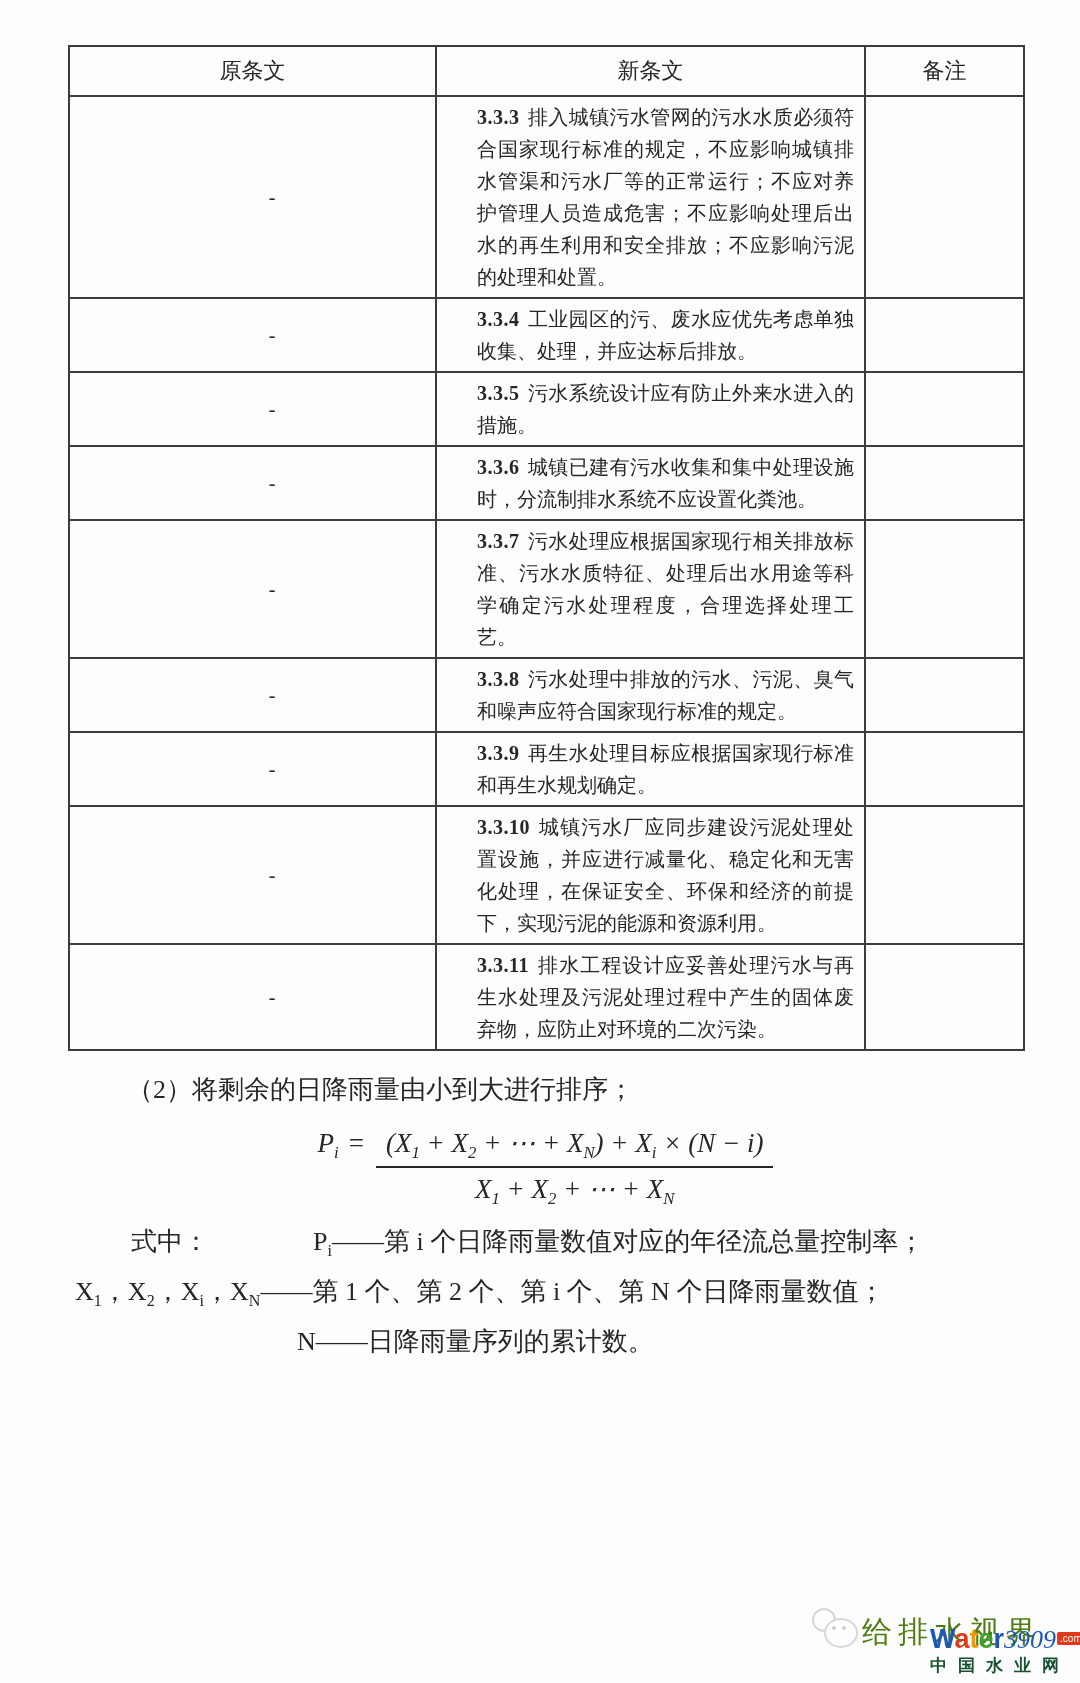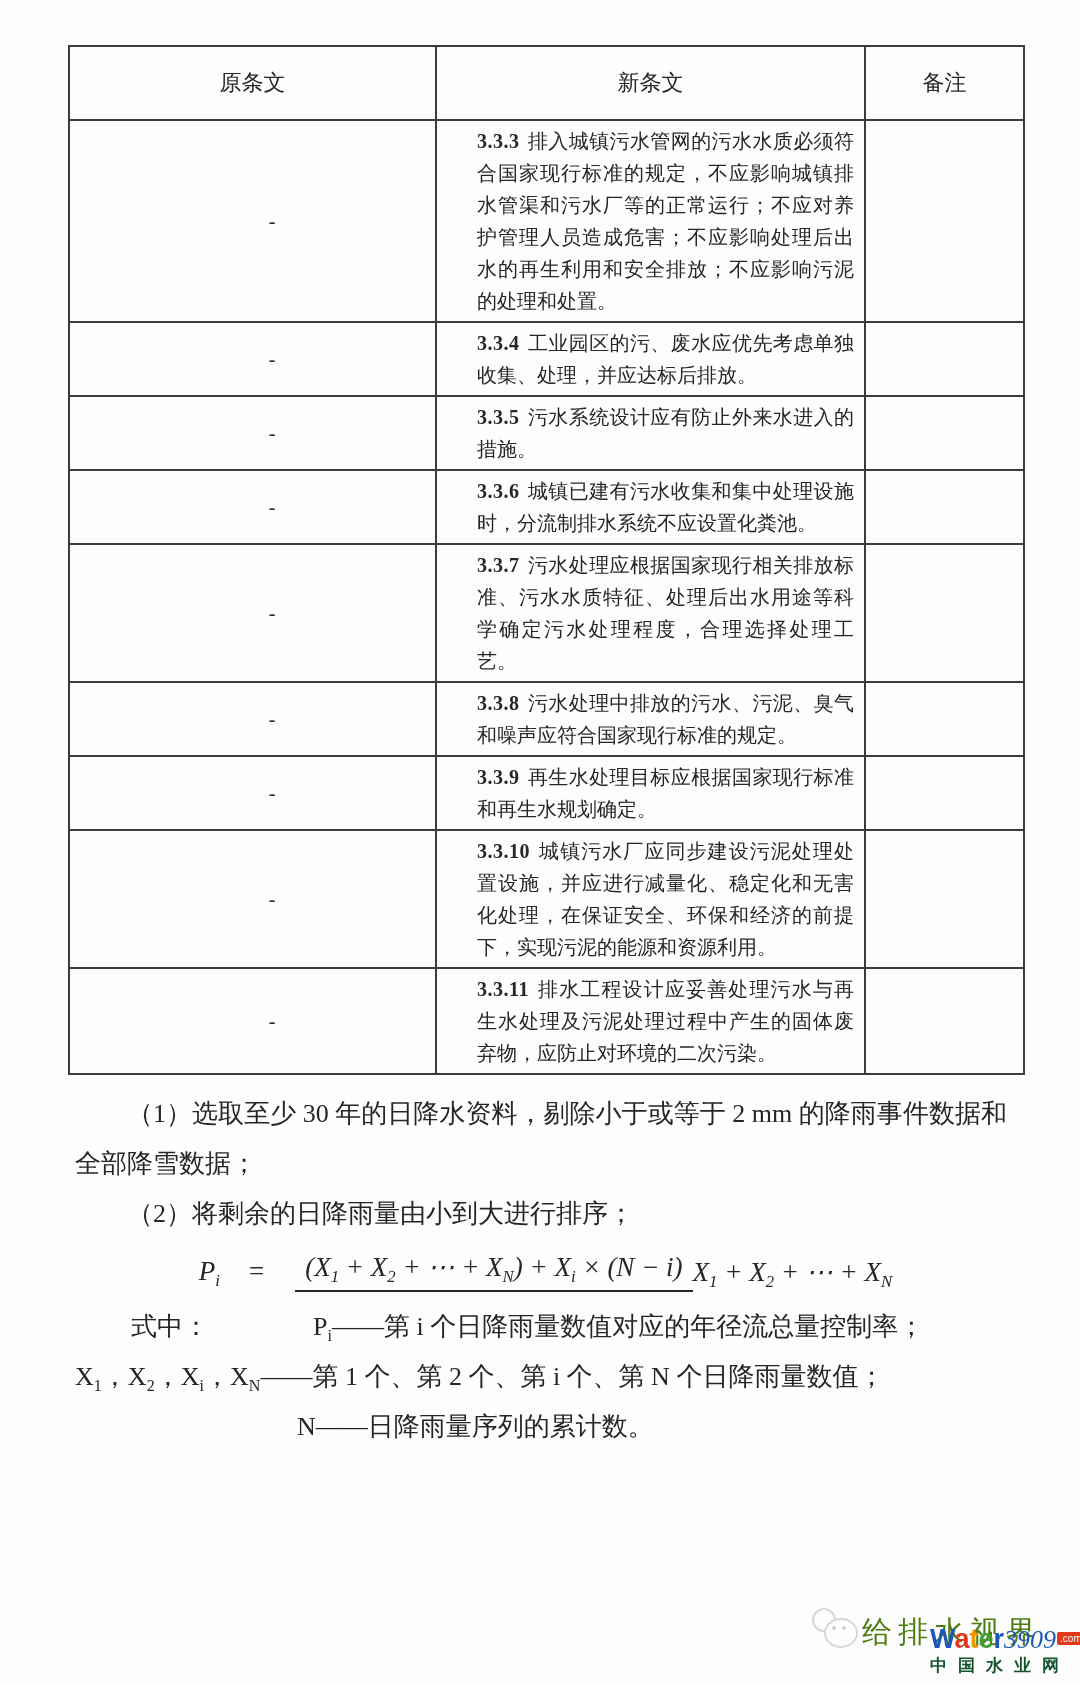--- a/index.html
+++ b/index.html
@@ -30,21 +30,21 @@
   table.cmp th, table.cmp td {
     border: 2px solid #3c3c3c;
     vertical-align: middle;
     padding-left: 40px;
   }
   table.cmp th {
     font-size: 22px;
     font-weight: normal;
     text-align: center;
     height: 36px;
-    padding: 18px;
+    padding: 6px;
   }
   td.old-cell {
     text-align: center;
     font-size: 20px;
   }
   td.new-cell {
     font-size: 20px;
     line-height: 32px;
     text-align: justify;
     padding: 4px 10px;
@@ -60,33 +60,31 @@
     line-height: 50px;
     text-align: justify;
   }
   .bodytext p { margin: 0; text-indent: 2em; }
 
   
   .formula {
     margin: 12px 0 6px 0;
     display: flex;
     justify-content: center;
-    align-items: center;
     font-style: italic;
     font-size: 27px;
     line-height: 1.25;
-    gap: 19px;
   }
   .formula sub, .legend sub {
     font-size: 0.62em;
     line-height: 0;
   }
   .f-lhs { margin-right: 10px; }
   .f-eq { margin-right: 12px; font-style: normal; }
-  .frac { display: inline-flex; flex-direction: row; text-align: center; }
+  .frac { display: inline-flex; flex-direction: column; text-align: center; }
   .frac .num { border-bottom: 2px solid #262626; padding: 0 10px 5px 10px; }
   .frac .den { padding-top: 5px; }
 
   
   .legend {
     width: 932px;
     margin: 10px 0 0 7px;
     font-size: 26px;
     line-height: 50px;
   }
@@ -234,21 +232,20 @@
     </tr>
     <tr>
       <td class="old-cell">-</td>
       <td class="new-cell"><b>3.3.11</b><span>排水工程设计应妥善处理污水与再生水处理及污泥处理过程中产生的固体废弃物，应防止对环境的二次污染。</span></td>
       <td class="rem-cell"></td>
     </tr>
   </tbody>
     </table>
 
   <div class="bodytext">
-    <p>（1）选取至少 30 年的日降水资料，剔除小于或等于 2 mm  的降雨事件数据和全部降雪数据；</p>
     <p>（2）将剩余的日降雨量由小到大进行排序；</p>
   </div>
 
   <div class="formula">
     <span class="f-lhs"><span>P</span><sub>i</sub></span>
     <span class="f-eq">=</span>
     <span class="frac">
       <span class="num"><span>(X</span><sub>1</sub><span> + X</span><sub>2</sub><span> + ⋯ + X</span><sub>N</sub><span>) + X</span><sub>i</sub><span> × (N − i)</span></span>
       <span class="den"><span>X</span><sub>1</sub><span> + X</span><sub>2</sub><span> + ⋯ + X</span><sub>N</sub></span>
     </span>

